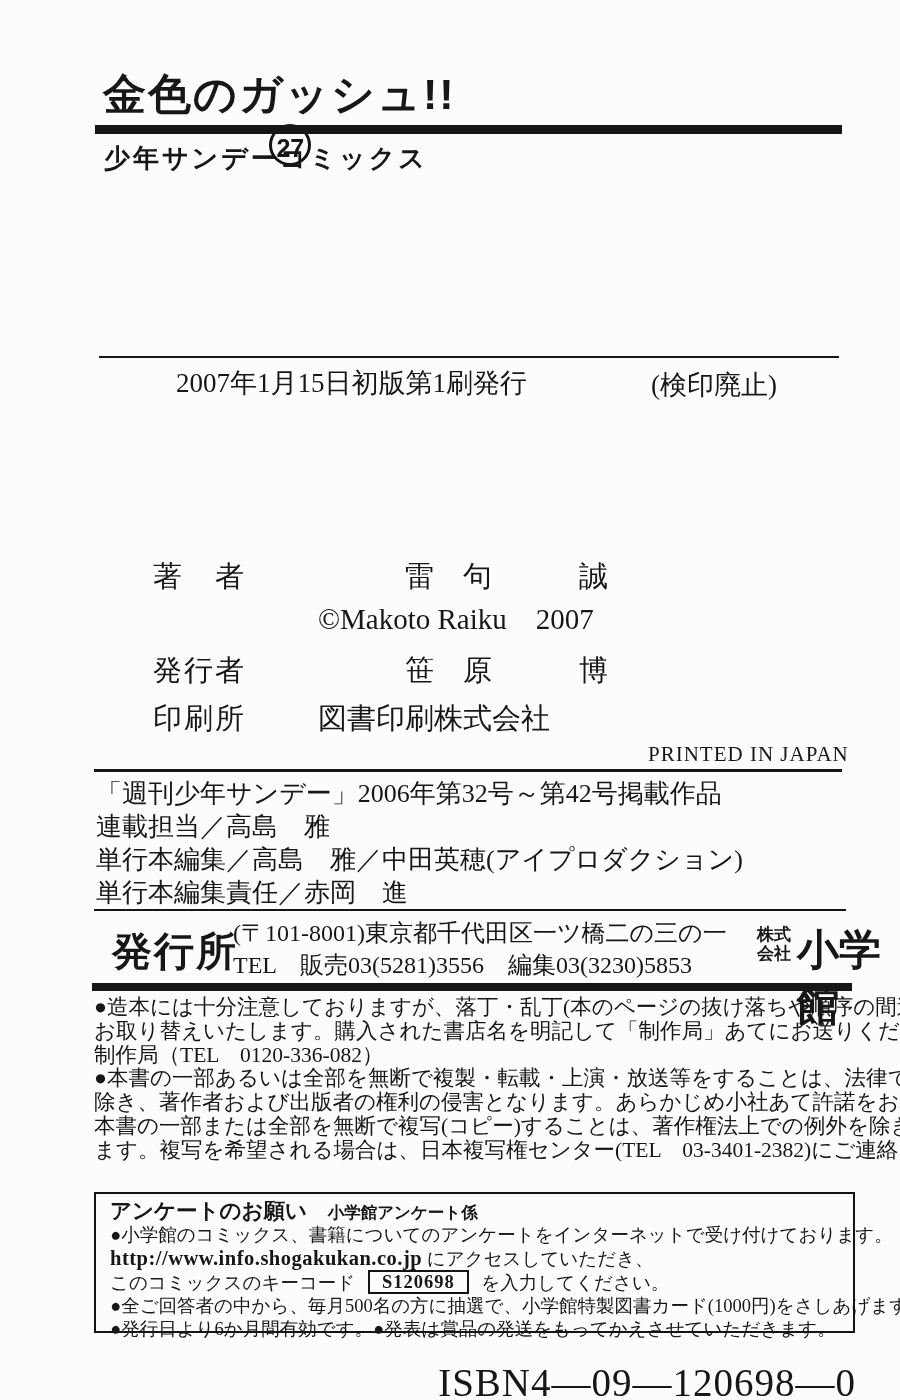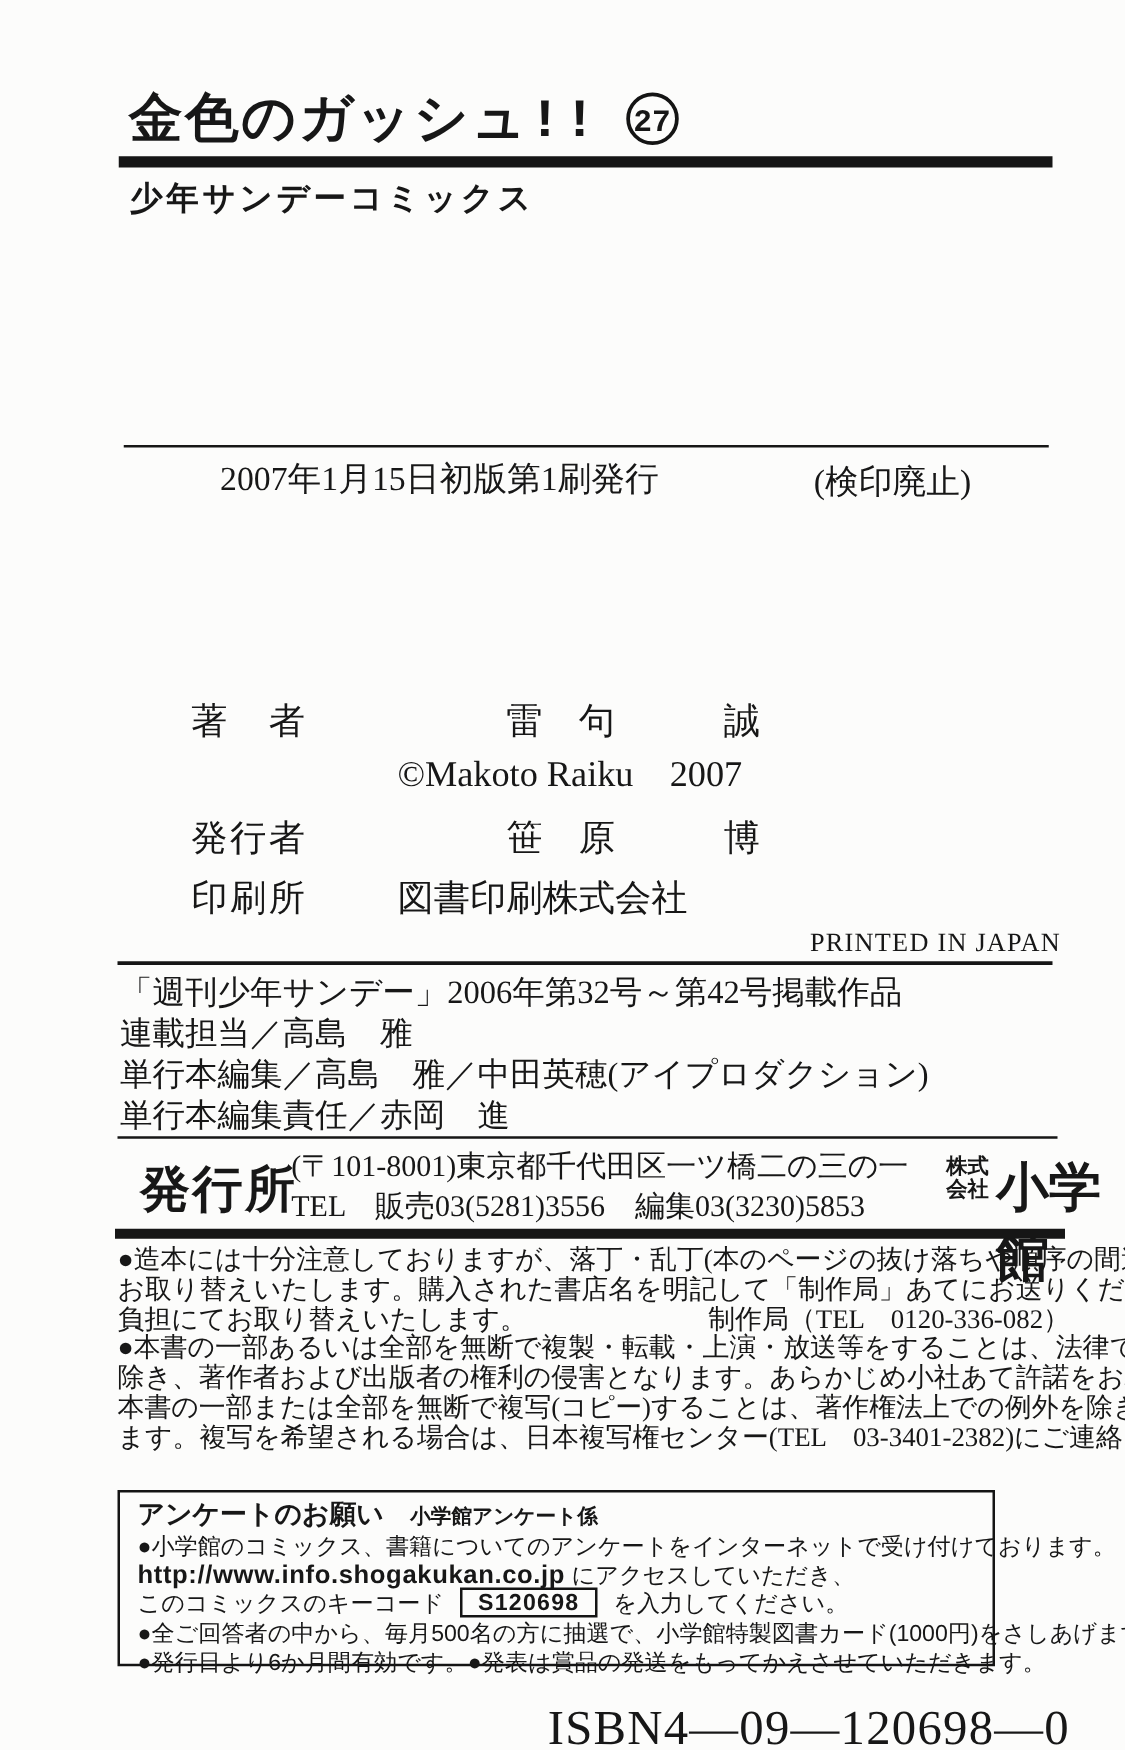--- a/index.html
+++ b/index.html
@@ -3,21 +3,21 @@
 <meta charset="utf-8">
 <style>
   * { margin:0; padding:0; box-sizing:border-box; }
   html,body { background:#e8e8e6; }
   .page {
     position:relative; width:900px; height:1400px;
     background:#fcfcfb; color:#171717; overflow:hidden;
     font-family:"Liberation Serif","DejaVu Serif",serif;
   }
   .abs { position:absolute; }
-  .sans { font-family:Liberation Mono, monospace; }
+  .sans { font-family:Liberation Sans, sans-serif;flex-direction:column; }
   .rule { position:absolute; background:#161616; }
 
   
   .title { left:103px; top:66px; font-size:43px; font-weight:700; letter-spacing:2px; display:flex; align-items:center; }
   .vol-circle {
     display:inline-flex; align-items:flex-end; justify-content:center;
     width:42px; height:42px; border:3.5px solid #141414; border-radius:50%;
     font-size:25px; font-weight:800; margin-left:22px; letter-spacing:0;
   }
   .series { left:104px; top:141px; font-size:26px; font-weight:700; letter-spacing:3px; }
@@ -49,23 +49,23 @@
   .corp-name { left:797px; top:922px; font-size:42px; font-weight:800; }
 
   
   .notices { left:94px; top:996px; width:762px; font-size:21.5px; line-height:23.8px; }
   .notice-line { white-space:nowrap; }
   .split { display:flex; justify-content:space-between; }
   .r-box { display:inline-block; border:1.5px solid #171717; font-size:17px; line-height:19px; padding:0 3px; margin-right:4px; transform:translateY(-1px); }
 
   
   .survey {
-    left:94px; top:1192px; width:702px; height:141px;
+    left:94px; top:1192px; width:761px; height:141px;
     border:2.5px solid #141414; padding:6px 12px 0 14px;
-    font-family:Liberation Sans, sans-serif;
+    font-family:Liberation Serif, serif;
     font-size:18.5px; line-height:23px;
   }
   .survey-row { white-space:nowrap; }
   .survey-heading { font-size:21.5px; font-weight:800; }
   .survey-heading-sub { font-size:16.5px; margin-left:16px; font-weight:600; }
   .survey-url { font-size:20.5px; font-weight:800; letter-spacing:0.5px; }
   .keycode {
     display:inline-block; border:2px solid #141414; font-weight:800;
     font-size:18.5px; line-height:20px; padding:0 12px; margin:0 8px;
     letter-spacing:1px; transform:translateY(-1px);
@@ -119,21 +119,20 @@
     <div>株式</div>
     <div>会社</div>
   </div>
   <div class="abs corp-name sans">小学館</div>
   <div class="rule" style="left:92px; top:983px; width:760px; height:8px;"></div>
 
   <div class="abs notices">
     <div class="notice-line">●造本には十分注意しておりますが、落丁・乱丁(本のページの抜け落ちや順序の間違い)の場合は</div>
     <div class="notice-line">お取り替えいたします。購入された書店名を明記して「制作局」あてにお送りください。送料小社</div>
     <div class="notice-line split">
-      <span>負担にてお取り替えいたします。</span>
       <span>制作局（TEL　0120-336-082）</span>
     </div>
     <div class="notice-line">●本書の一部あるいは全部を無断で複製・転載・上演・放送等をすることは、法律で認められた場合を</div>
     <div class="notice-line">除き、著作者および出版者の権利の侵害となります。あらかじめ小社あて許諾をお求めください。</div>
     <div class="notice-line">本書の一部または全部を無断で複写(コピー)することは、著作権法上での例外を除き禁じられてい</div>
     <div class="notice-line">ます。複写を希望される場合は、日本複写権センター(TEL　03-3401-2382)にご連絡ください。</div>
   </div>
 
   <div class="abs survey">
     <div class="survey-row">

